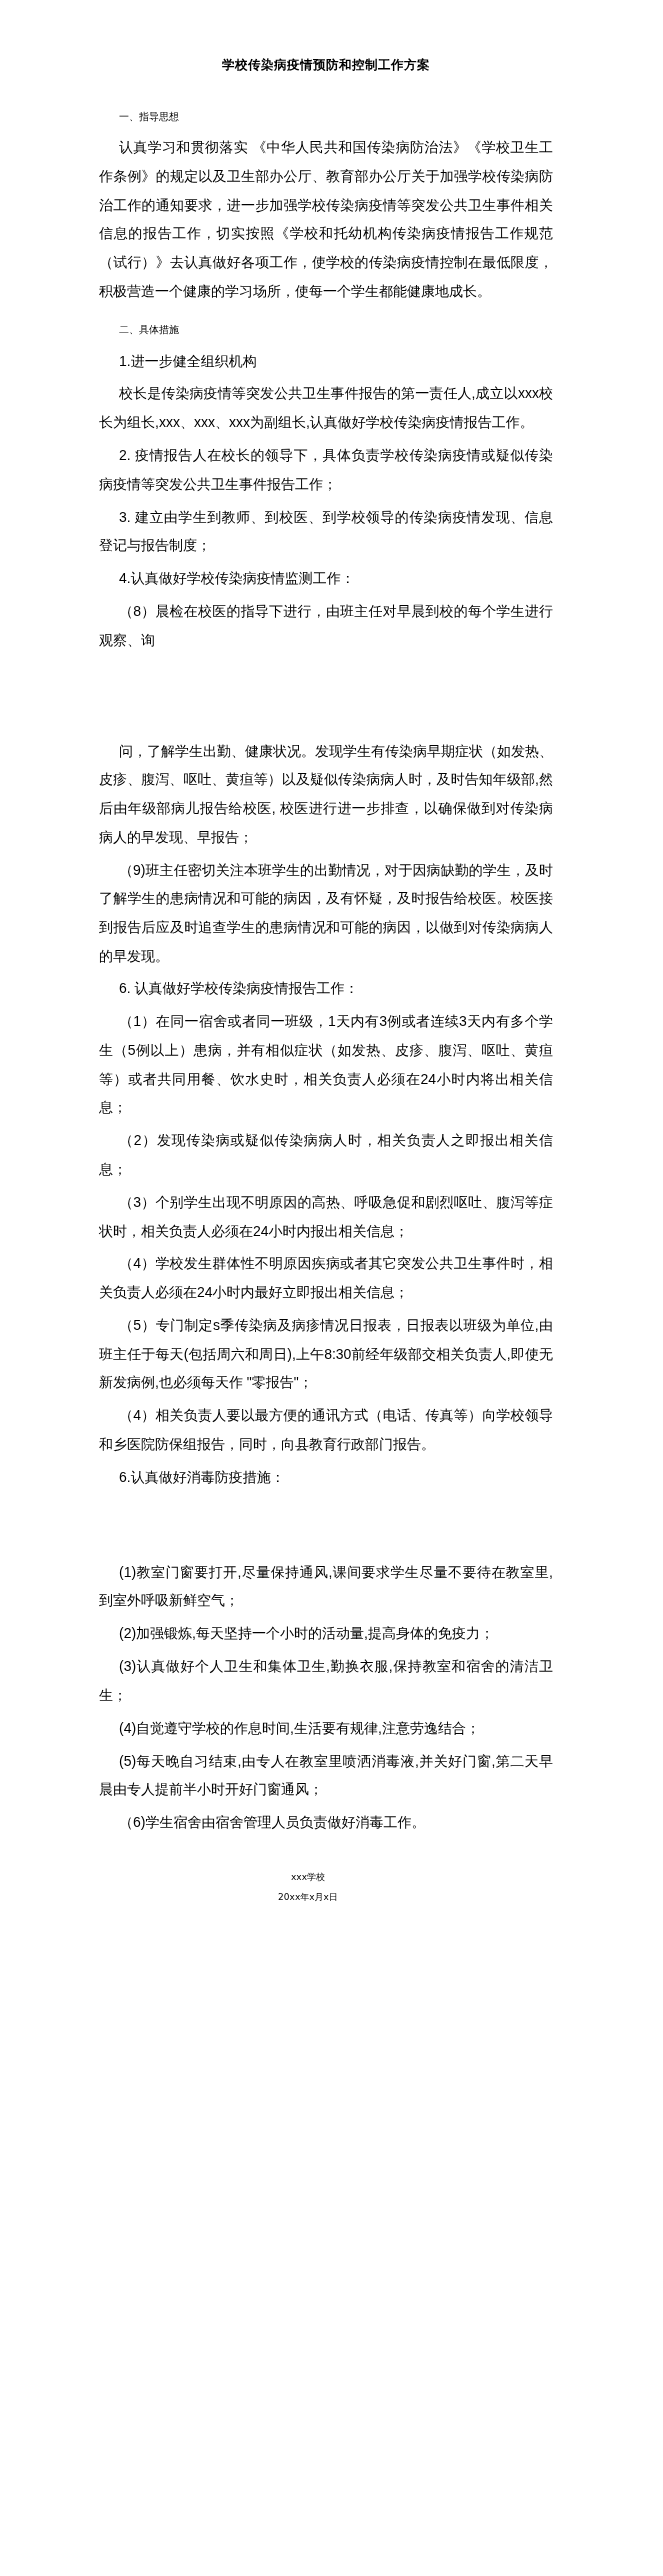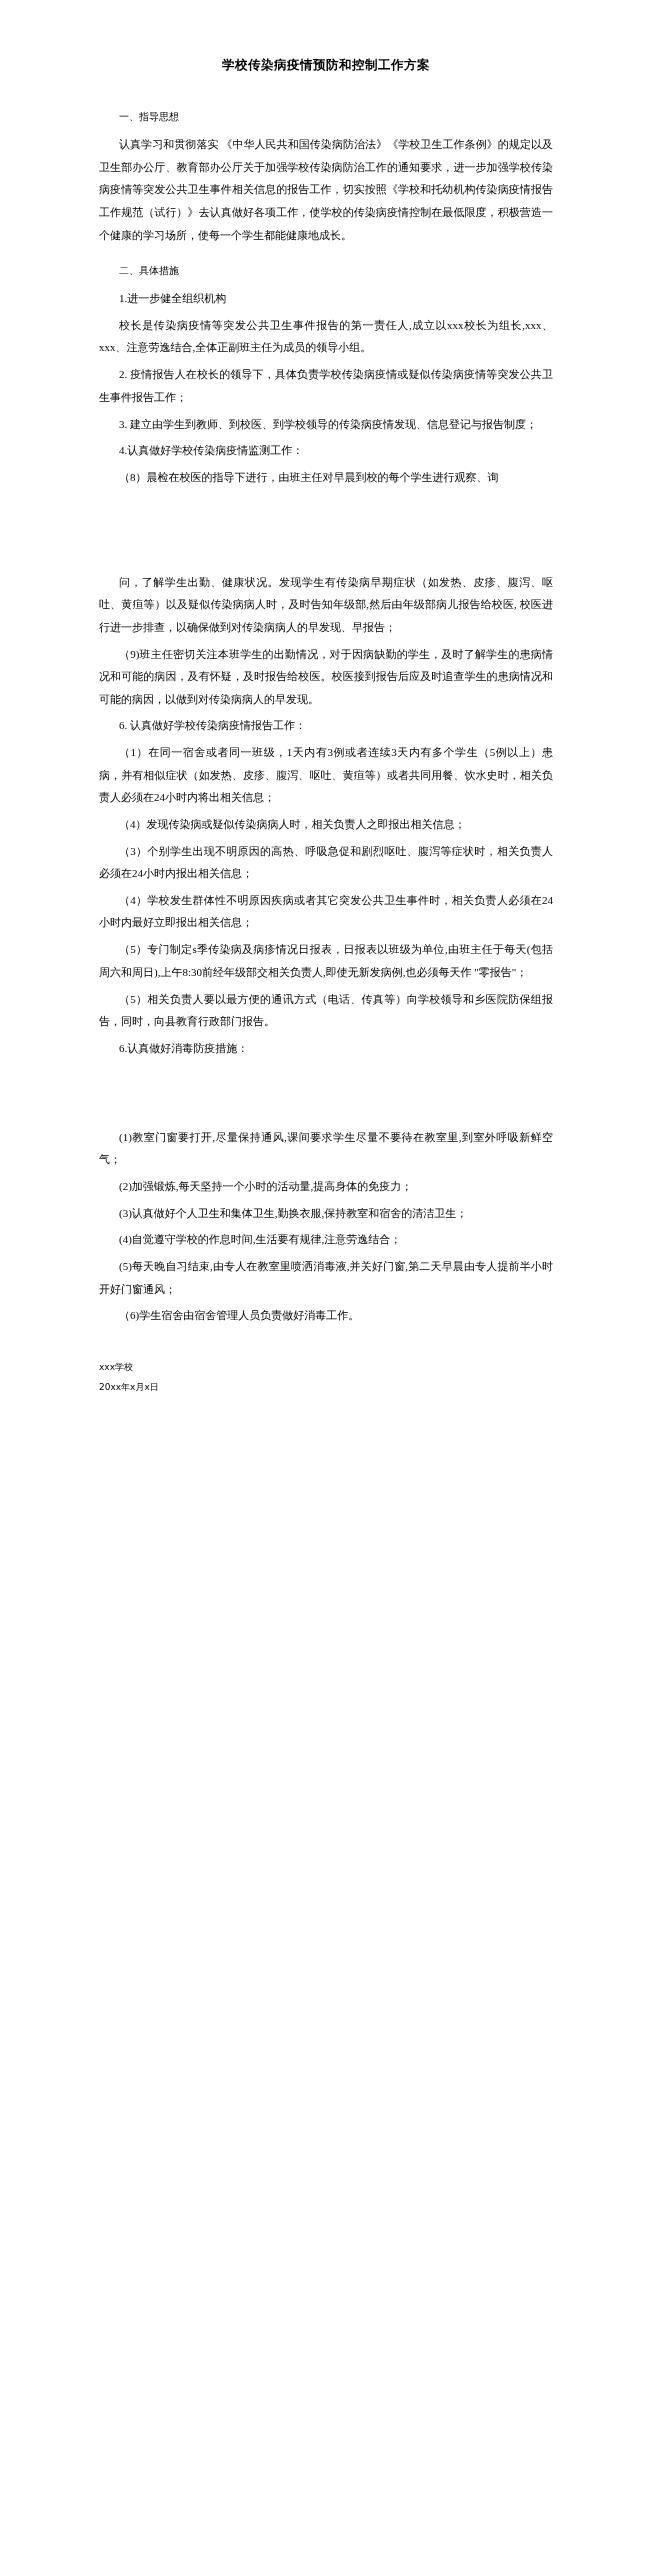--- a/index.html
+++ b/index.html
@@ -31,36 +31,36 @@
     font-family: "DejaVu Sans", "Liberation Sans", sans-serif;
   }
   .section-heading {
     font-size: 10px;
     font-weight: normal;
     margin: 17.7px 0 9.4px 0;
     text-indent: 20px;
     font-family: "DejaVu Sans", "Liberation Sans", sans-serif;
   }
   .para {
-    font-size: 11px;
+    font-size: 14px;
     line-height: 2.05;
     margin: 0 0 4.2px 0;
     text-indent: 20px;
     text-align: justify;
-    font-family: Liberation Serif, serif;
+    font-family: Liberation Sans, sans-serif;
   }
   .spacer-lg {
     height: 78px;
   }
   .spacer-md {
     height: 62px;
   }
   .signature {
     margin-top: 31px;
-    text-align: left;
+    text-align: center;
     font-size: 9px;
     line-height: 2.1;
     padding-right: 36px;
     font-family: "DejaVu Sans", "Liberation Sans", sans-serif;
   }
   .signature div {
     margin-bottom: 1px;
   }
 </style>
 </head>
@@ -69,37 +69,37 @@
 <div class="page">
 
   <h1 class="doc-title">学校传染病疫情预防和控制工作方案</h1>
 
   <h2 class="section-heading">一、指导思想</h2>
   <p class="para">认真学习和贯彻落实 《中华人民共和国传染病防治法》《学校卫生工作条例》的规定以及卫生部办公厅、教育部办公厅关于加强学校传染病防治工作的通知要求，进一步加强学校传染病疫情等突发公共卫生事件相关信息的报告工作，切实按照《学校和托幼机构传染病疫情报告工作规范（试行）》去认真做好各项工作，使学校的传染病疫情控制在最低限度，积极营造一个健康的学习场所，使每一个学生都能健康地成长。</p>
 
   <h2 class="section-heading">二、具体措施</h2>
 
   <p class="para">1.进一步健全组织机构</p>
-  <p class="para">校长是传染病疫情等突发公共卫生事件报告的第一责任人,成立以xxx校长为组长,xxx、xxx、注意劳逸结合,全体正副班主任为成员的领导小组。</p>
+  <p class="para">校长是传染病疫情等突发公共卫生事件报告的第一责任人,成立以xxx校长为组长,xxx、xxx、xxx为副组长,认真做好学校传染病疫情报告工作。</p>
   <p class="para">2. 疫情报告人在校长的领导下，具体负责学校传染病疫情或疑似传染病疫情等突发公共卫生事件报告工作；</p>
   <p class="para">3. 建立由学生到教师、到校医、到学校领导的传染病疫情发现、信息登记与报告制度；</p>
   <p class="para">4.认真做好学校传染病疫情监测工作：</p>
   <p class="para">（8）晨检在校医的指导下进行，由班主任对早晨到校的每个学生进行观察、询</p>
 
   <div class="spacer-lg"></div>
 
   <p class="para">问，了解学生出勤、健康状况。发现学生有传染病早期症状（如发热、皮疹、腹泻、呕吐、黄疸等）以及疑似传染病病人时，及时告知年级部,然后由年级部病儿报告给校医, 校医进行进一步排查，以确保做到对传染病病人的早发现、早报告；</p>
   <p class="para">（9)班主任密切关注本班学生的出勤情况，对于因病缺勤的学生，及时了解学生的患病情况和可能的病因，及有怀疑，及时报告给校医。校医接到报告后应及时追查学生的患病情况和可能的病因，以做到对传染病病人的早发现。</p>
   <p class="para">6. 认真做好学校传染病疫情报告工作：</p>
   <p class="para">（1）在同一宿舍或者同一班级，1天内有3例或者连续3天内有多个学生（5例以上）患病，并有相似症状（如发热、皮疹、腹泻、呕吐、黄疸等）或者共同用餐、饮水史时，相关负责人必须在24小时内将出相关信息；</p>
-  <p class="para">（4）发现传染病或疑似传染病病人时，相关负责人之即报出相关信息；</p>
+  <p class="para">（2）发现传染病或疑似传染病病人时，相关负责人之即报出相关信息；</p>
   <p class="para">（3）个别学生出现不明原因的高热、呼吸急促和剧烈呕吐、腹泻等症状时，相关负责人必须在24小时内报出相关信息；</p>
   <p class="para">（4）学校发生群体性不明原因疾病或者其它突发公共卫生事件时，相关负责人必须在24小时内最好立即报出相关信息；</p>
   <p class="para">（5）专门制定s季传染病及病疹情况日报表，日报表以班级为单位,由班主任于每天(包括周六和周日),上午8:30前经年级部交相关负责人,即使无新发病例,也必须每天作 "零报告"；</p>
-  <p class="para">（5）相关负责人要以最方便的通讯方式（电话、传真等）向学校领导和乡医院防保组报告，同时，向县教育行政部门报告。</p>
+  <p class="para">（4）相关负责人要以最方便的通讯方式（电话、传真等）向学校领导和乡医院防保组报告，同时，向县教育行政部门报告。</p>
   <p class="para">6.认真做好消毒防疫措施：</p>
 
   <div class="spacer-md"></div>
 
   <p class="para">(1)教室门窗要打开,尽量保持通风,课间要求学生尽量不要待在教室里,到室外呼吸新鲜空气；</p>
   <p class="para">(2)加强锻炼,每天坚持一个小时的活动量,提高身体的免疫力；</p>
   <p class="para">(3)认真做好个人卫生和集体卫生,勤换衣服,保持教室和宿舍的清洁卫生；</p>
   <p class="para">(4)自觉遵守学校的作息时间,生活要有规律,注意劳逸结合；</p>
   <p class="para">(5)每天晚自习结束,由专人在教室里喷洒消毒液,并关好门窗,第二天早晨由专人提前半小时开好门窗通风；</p>
   <p class="para">（6)学生宿舍由宿舍管理人员负责做好消毒工作。</p>

